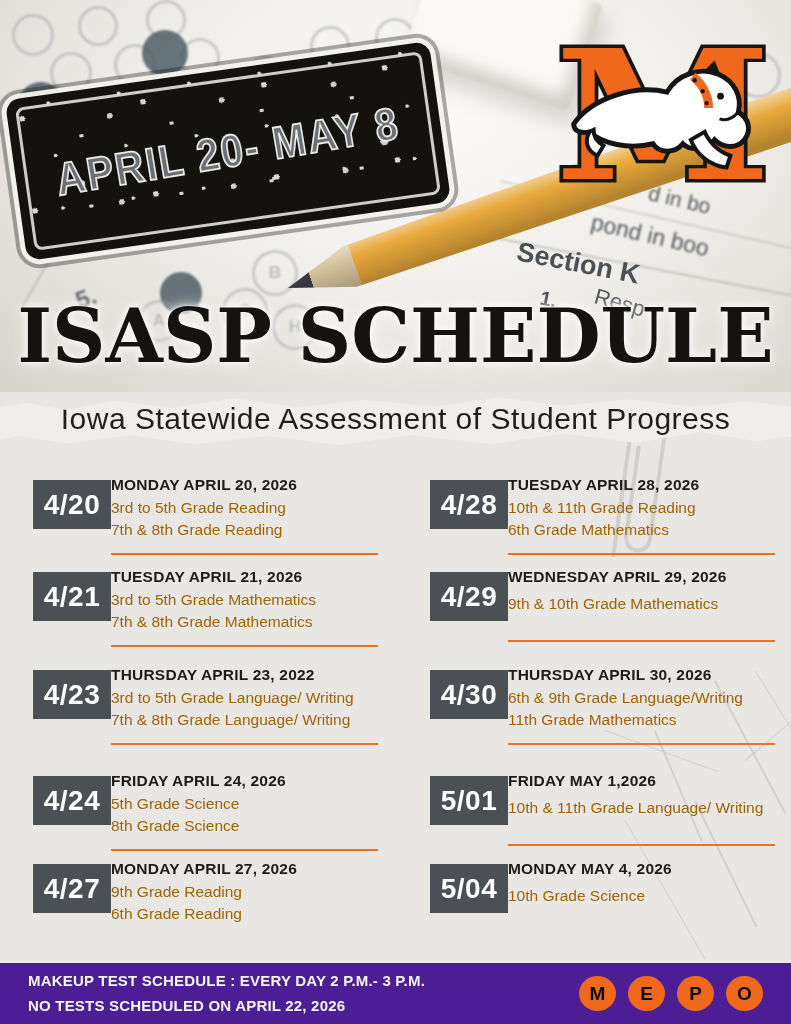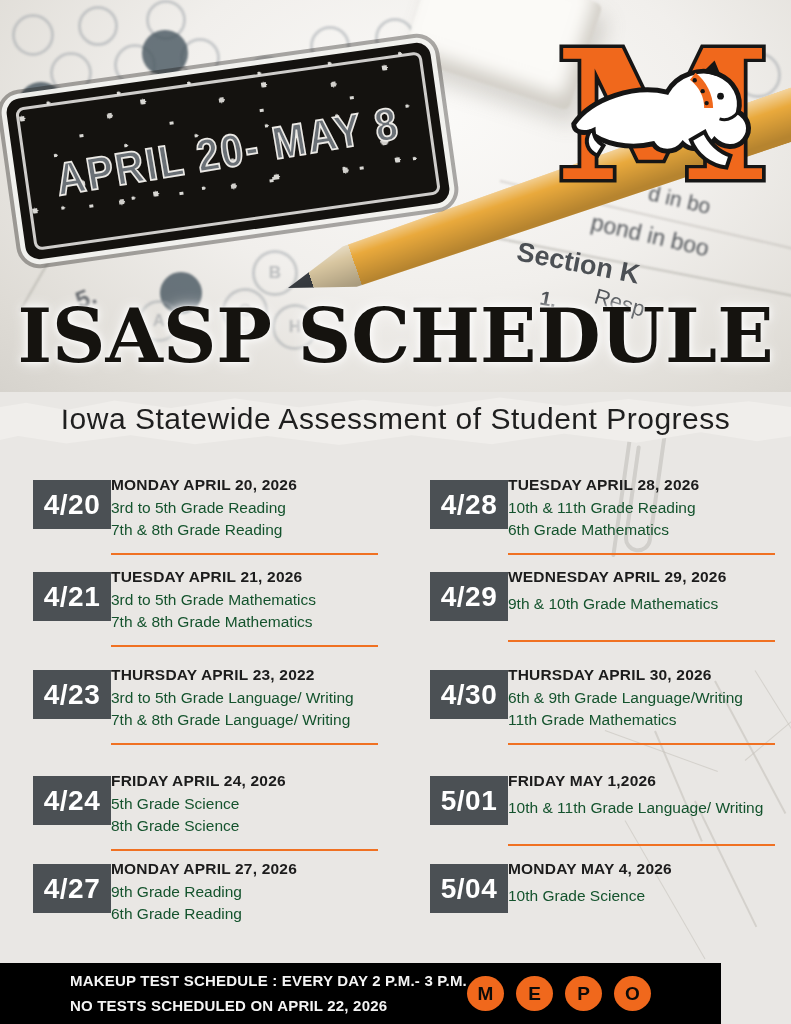--- a/index.html
+++ b/index.html
@@ -61,28 +61,28 @@
   .schedule{position:absolute;left:0;top:476px;width:791px;height:478px;z-index:4;}
   .col{position:absolute;top:0;}
   .col-left{left:33px;width:366px;}
   .col-right{left:430px;width:361px;}
   .row{position:absolute;left:0;right:0;display:flex;align-items:flex-start;}
   .r0{top:0}.r1{top:92px}.r2{top:190px}.r3{top:296px}.r4{top:384px}
   .badge{flex:0 0 78px;height:49px;margin-top:4px;background:#4b5054;color:#fff;
          display:flex;align-items:center;justify-content:center;font-weight:bold;font-size:28px;letter-spacing:.5px;}
   .content{flex:1;}
   .day{font-weight:bold;font-size:15.5px;color:#1c1c1c;letter-spacing:.2px;margin-bottom:3px;}
-  .line{font-size:15.5px;color:#14532d;line-height:1.42;}
+  .line{font-size:15.5px;color:#a16207;line-height:1.42;}
   .rule{width:267px;height:2px;background:#f07122;margin-top:12px;}
   .single .line{margin-top:7px;}
   .single .rule{margin-top:25px;}
 
   
-  .footer{position:absolute;left:0;top:963px;width:721px;height:61px;background:#000000;z-index:7;
-          display:flex;align-items:center;justify-content:center;padding:0 28px;box-sizing:border-box;}
+  .footer{position:absolute;left:0;top:963px;width:791px;height:61px;background:#4c1d95;z-index:7;
+          display:flex;align-items:center;justify-content:space-between;padding:0 28px;box-sizing:border-box;}
   .footer-text{color:#f4f4f4;font-weight:bold;font-size:15px;letter-spacing:.2px;line-height:1.65;}
   .mepo{display:flex;gap:12px;}
   .mepo-circle{width:37px;height:35px;border-radius:50%;background:#f0681c;color:#0c0b09;
                display:flex;align-items:center;justify-content:center;font-weight:bold;font-size:19px;}
 </style>
 </head>
 <body>
 
 <div class="poster">
 

